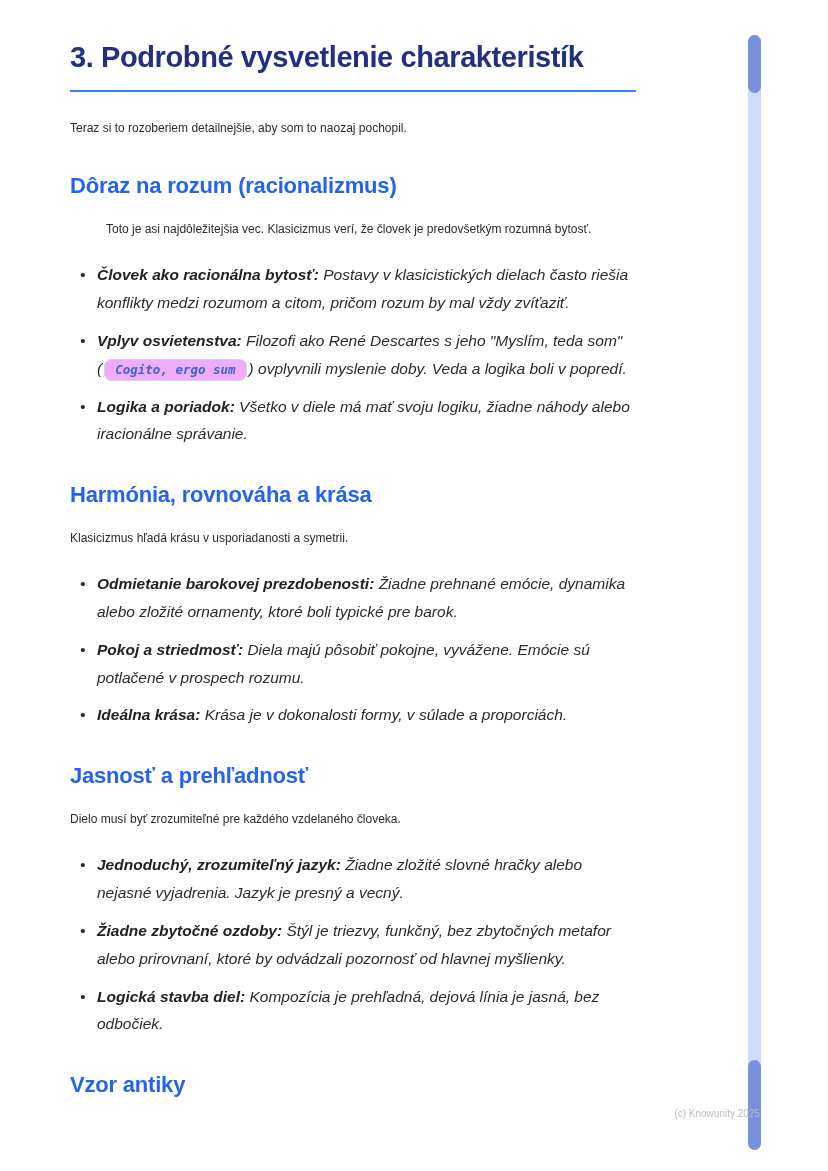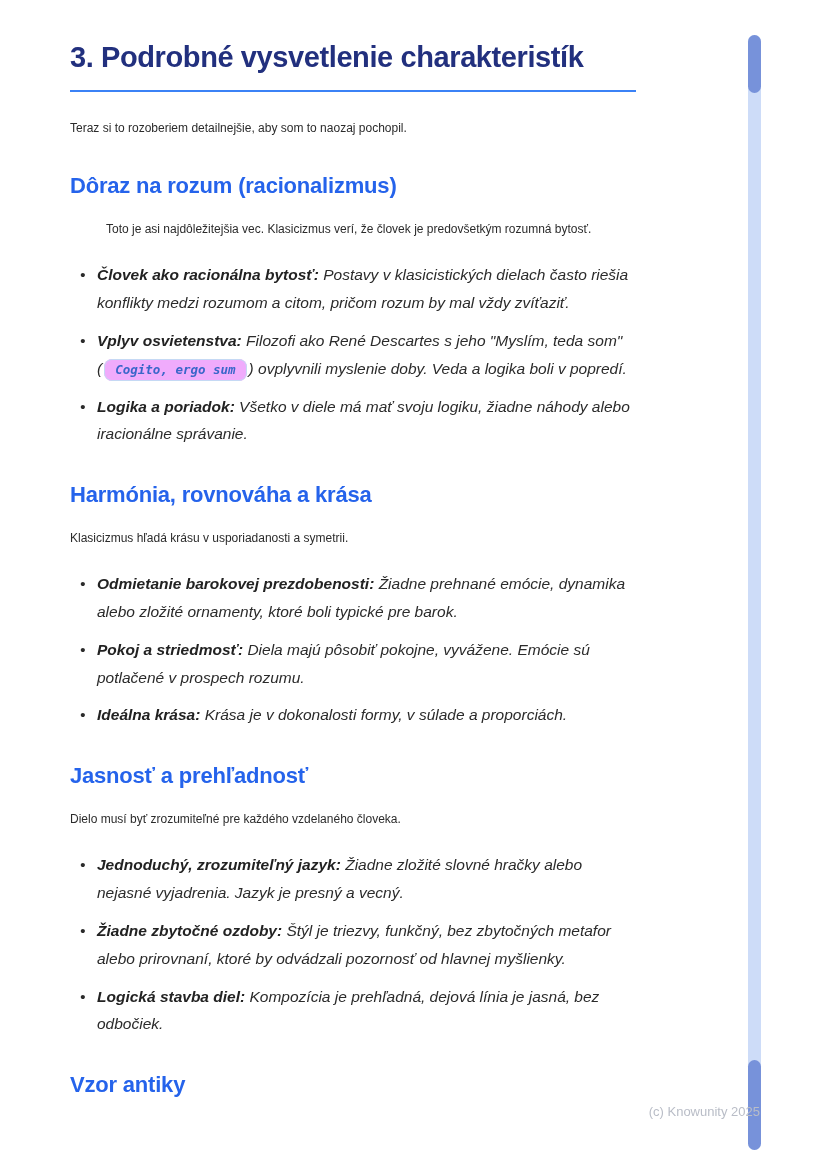--- a/index.html
+++ b/index.html
@@ -101,21 +101,21 @@
     bottom: 0; left: 0;
     width: 100%;
     height: 90px;
     background: #7792da;
     border-radius: 7px;
   }
   .footer {
     position: absolute;
     right: 68px;
     bottom: 52px;
-    font-size: 13px;
+    font-size: 10px;
     color: #b9bdc7;
   }
 </style>
 </head>
 <body>
 
 <div class="content">
 
   <h1>3. Podrobné vysvetlenie charakteristík</h1>
   <hr class="title-rule">

